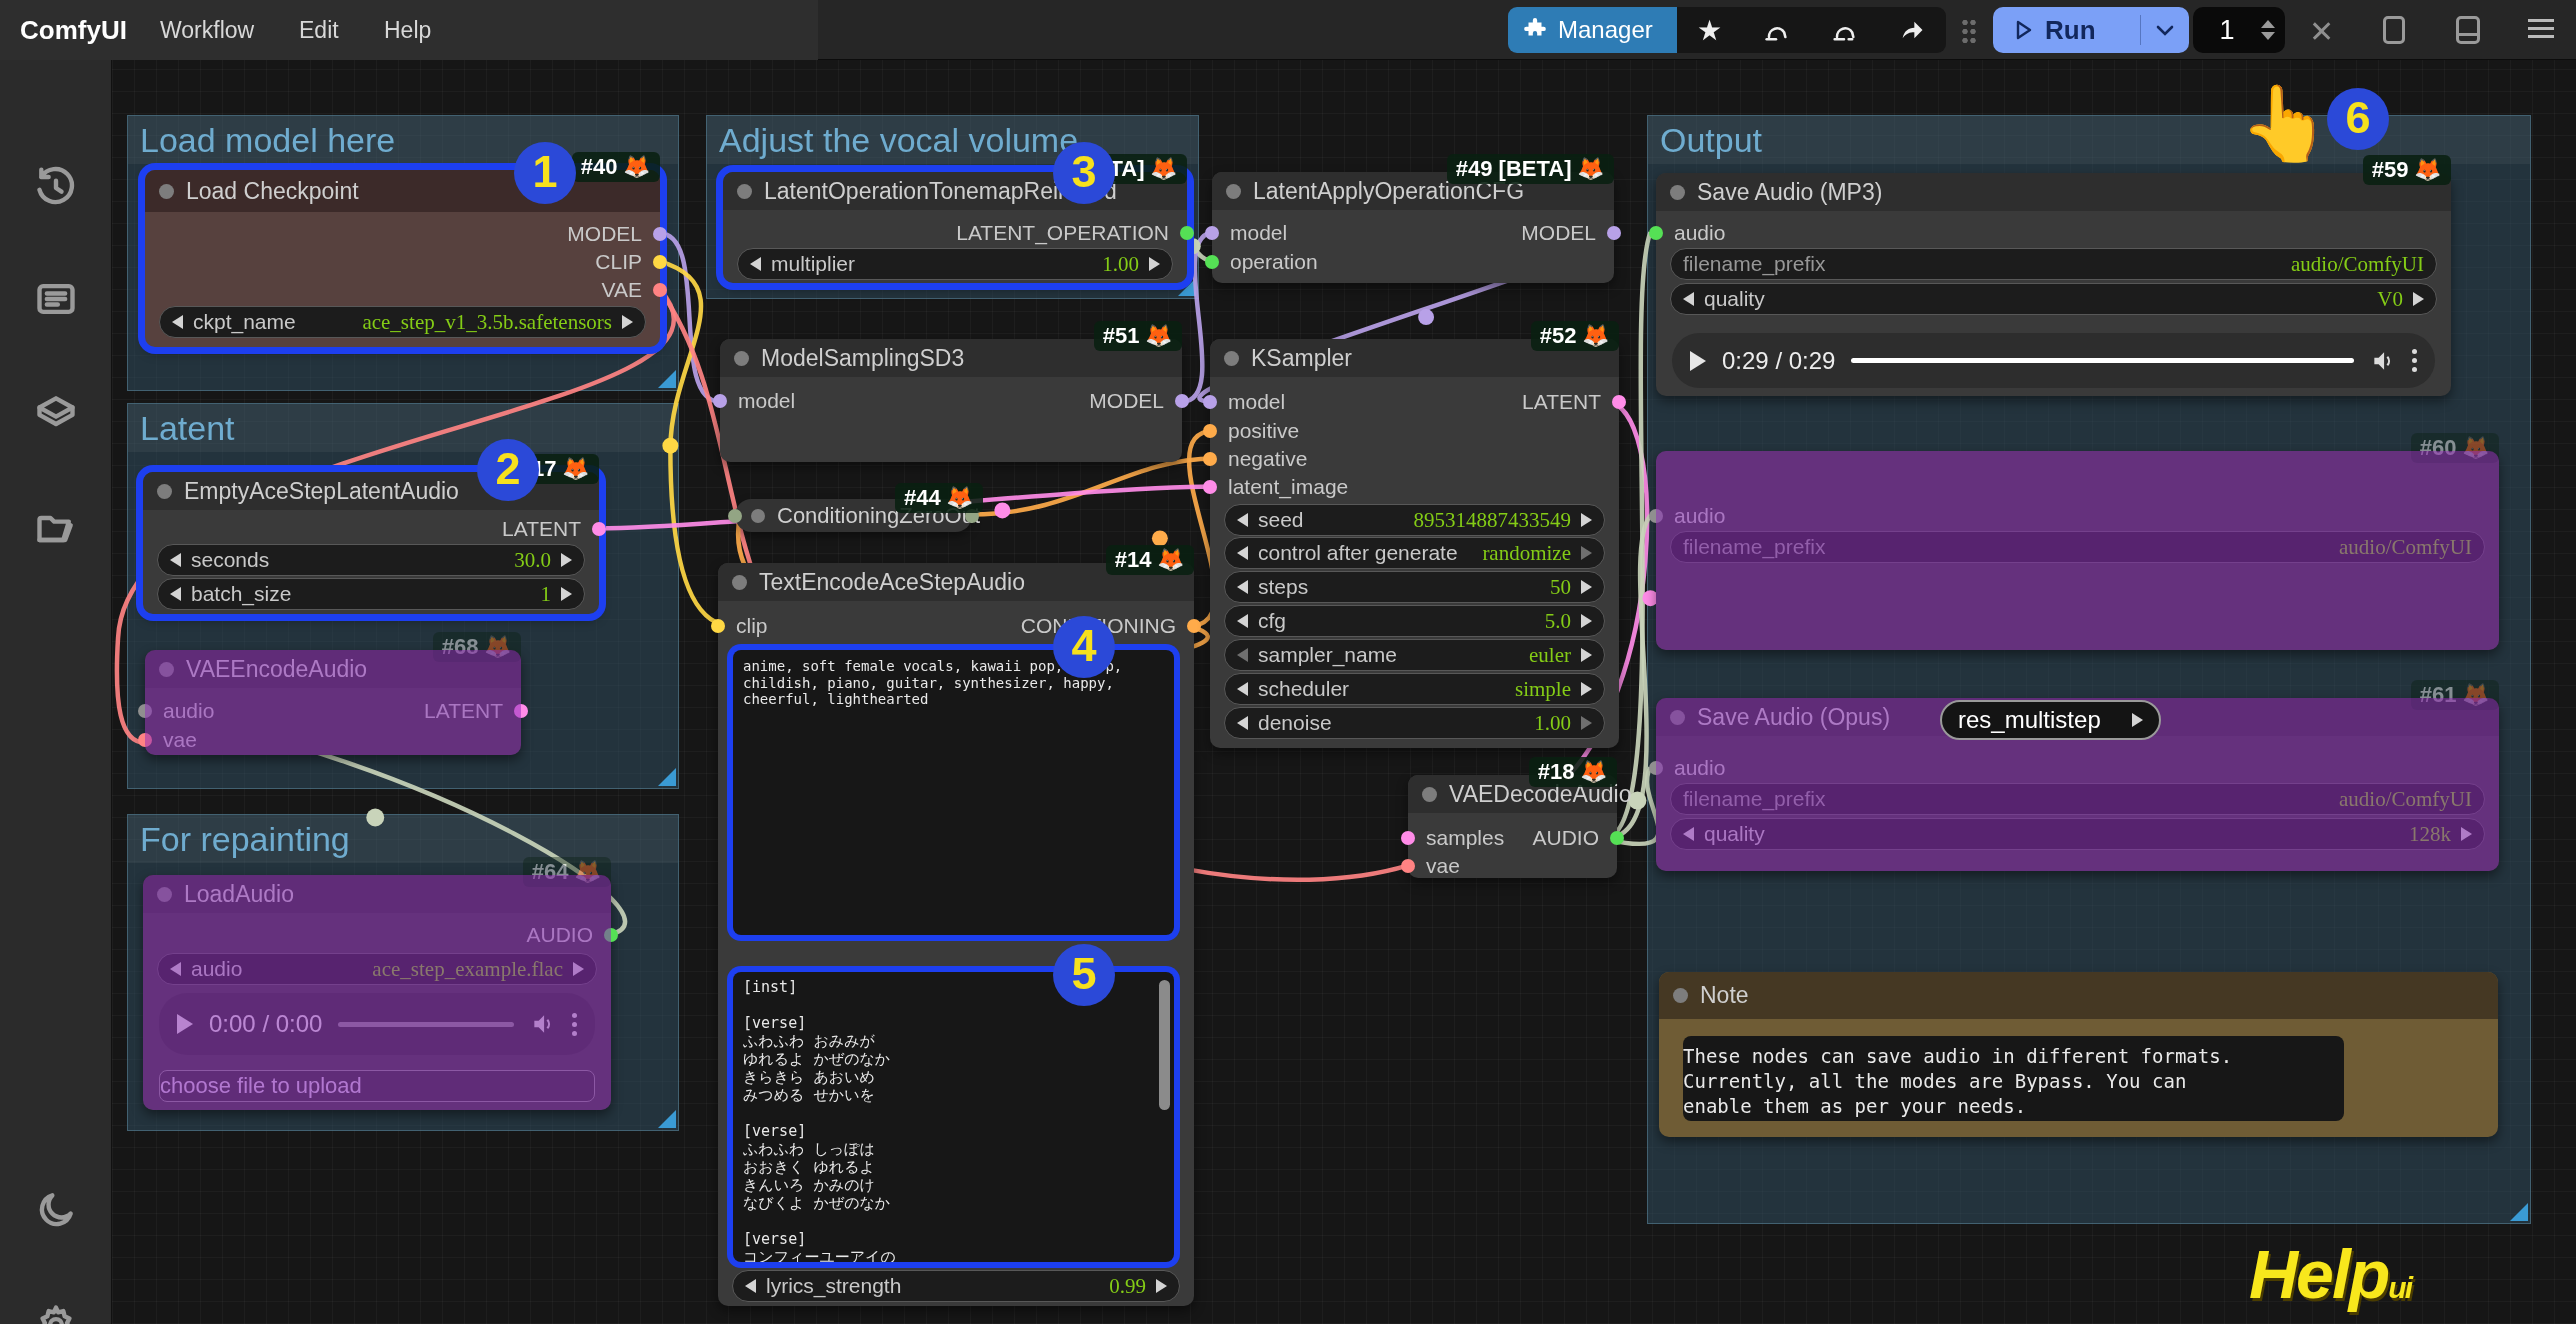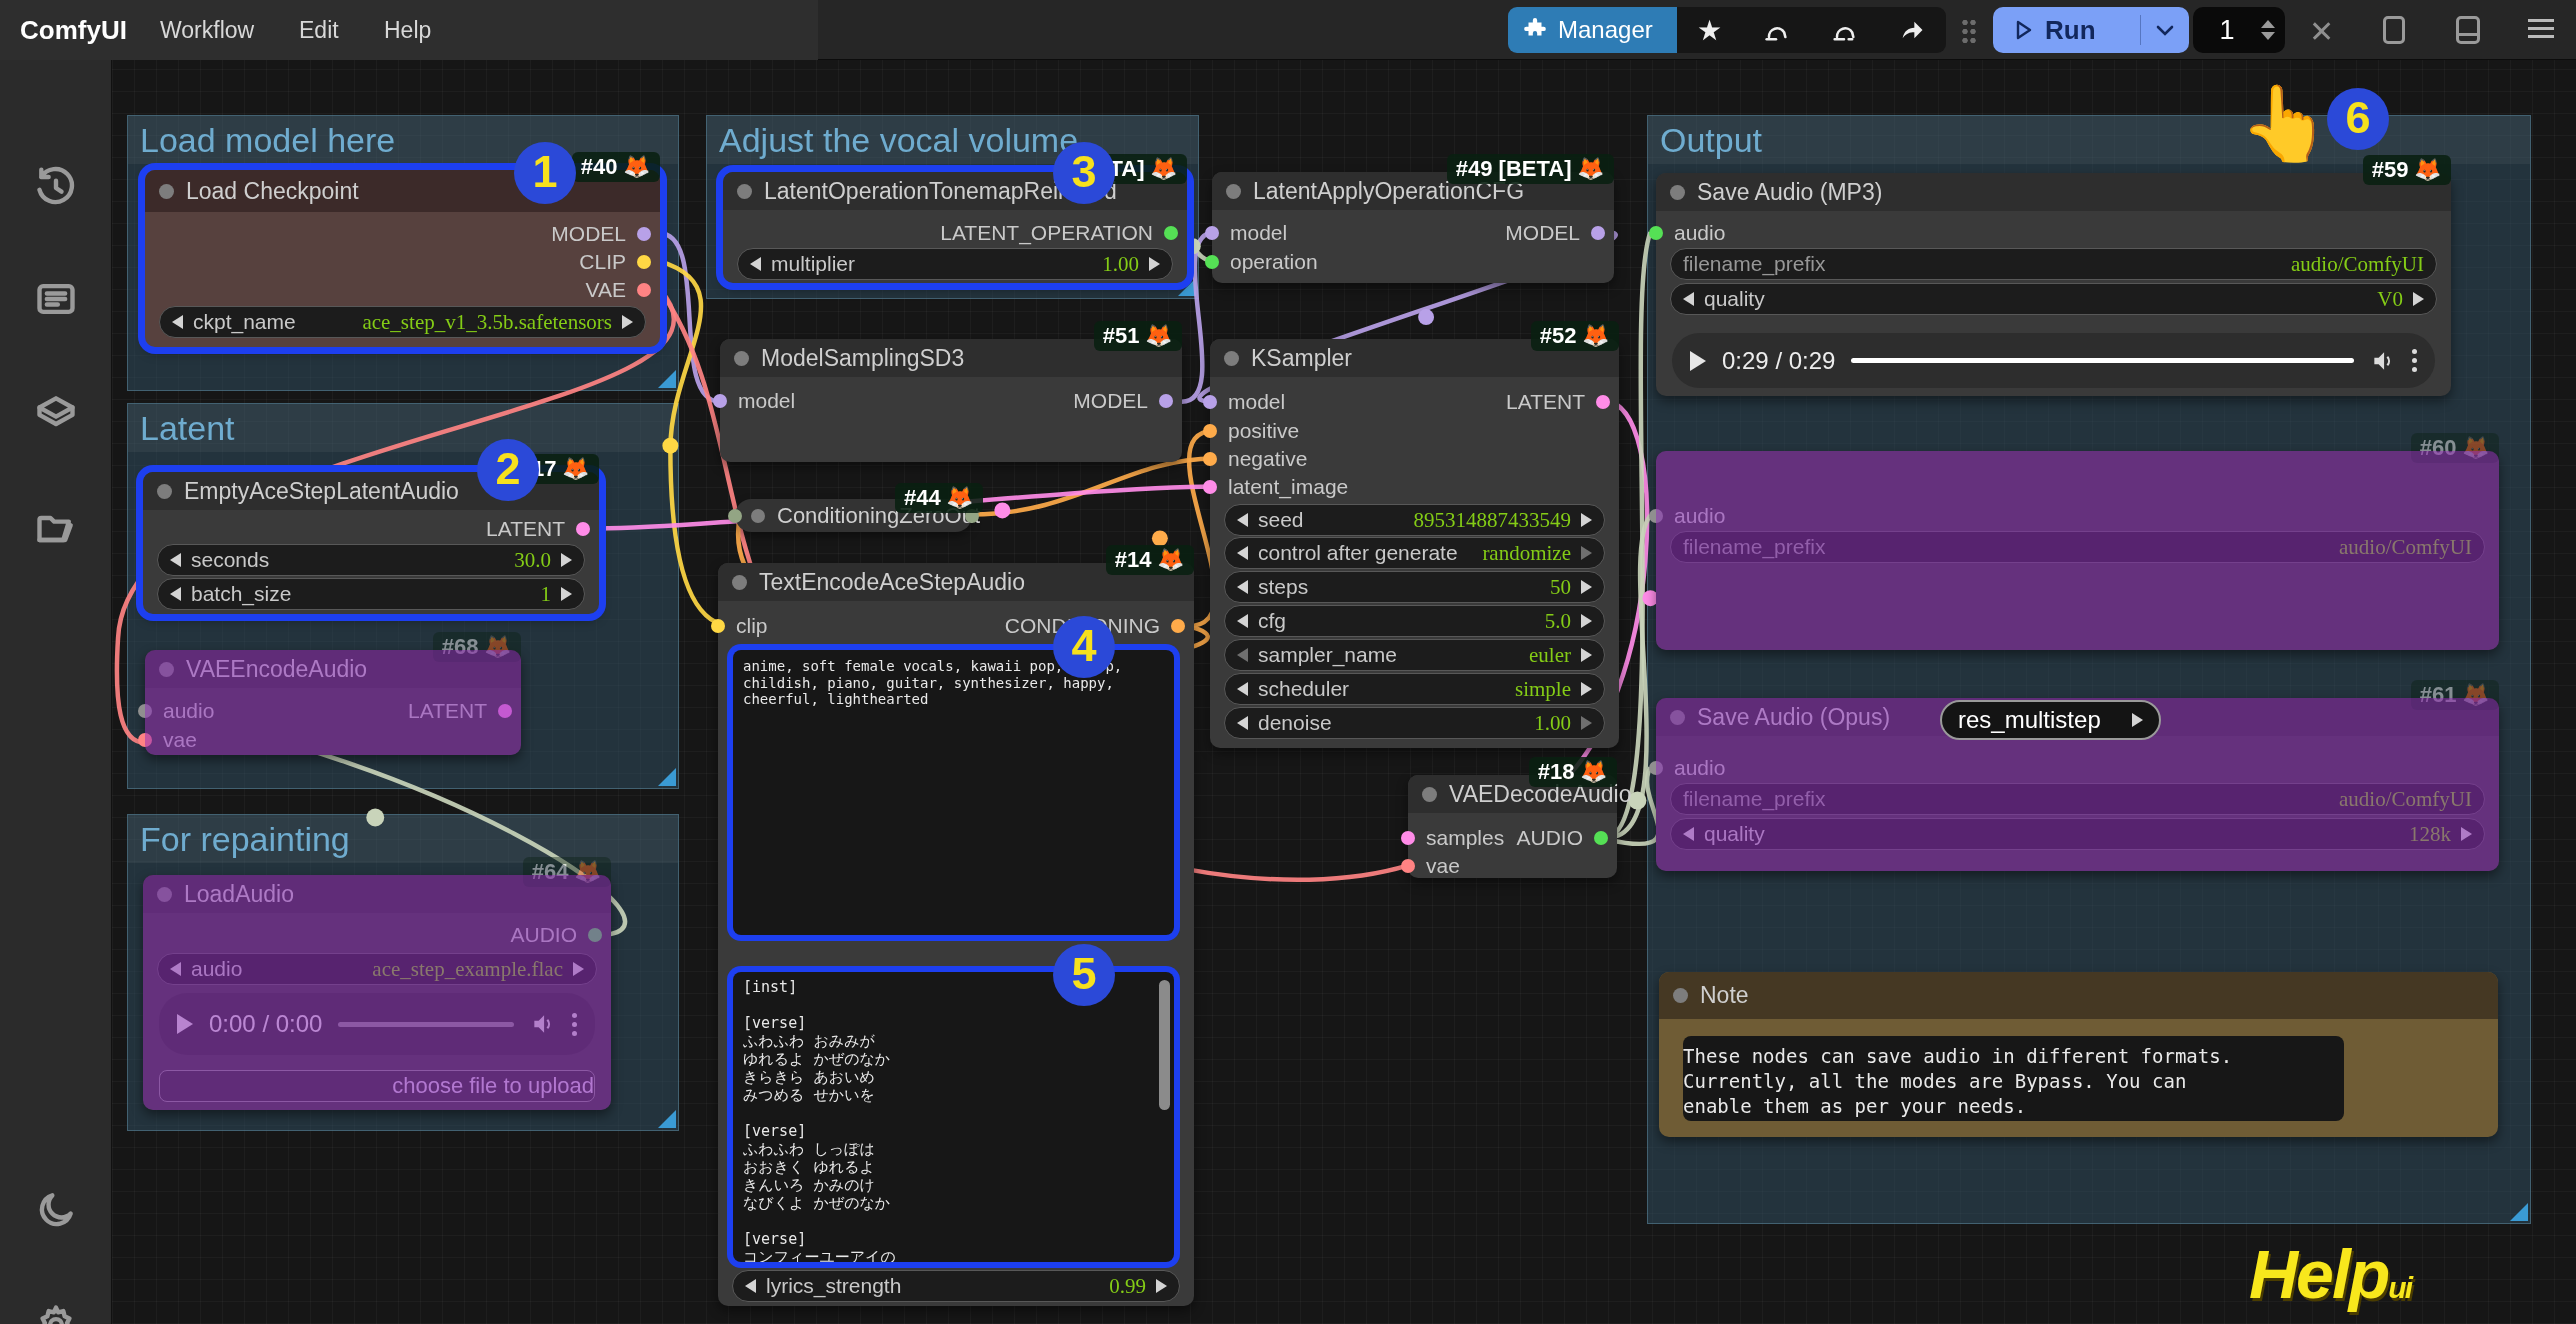--- a/index.html
+++ b/index.html
@@ -60,21 +60,21 @@
   .nhead { position:relative; height:38px; display:flex; align-items:center; gap:12px;
            padding:0 14px; border-radius:10px 10px 0 0; background:#2e2e2e; }
   .cdot { width:15px; height:15px; border-radius:50%; background:#7d7d7d; flex:none; }
   .ntitle { font-size:23px; color:#cfcfcf; white-space:nowrap; }
   .nbadge { position:absolute; right:0; top:-38px; background:rgba(9,32,17,.88); color:#fff;
             font-size:22px; font-weight:bold; padding:2px 9px; border-radius:6px; white-space:nowrap; z-index:4;margin-top:20px; }
   .nbadge.dim { opacity:.45; }
   .bypass::after { content:""; position:absolute; inset:0; border-radius:10px;
                    background:rgba(142,42,188,.52); pointer-events:none; z-index:6; }
 
-  .srow { position:absolute; left:0; right:16px; height:28px; }
+  .srow { position:absolute; left:0; right:0; height:28px; }
   .slbl { position:absolute; font-size:21px; color:#c9c9c9; line-height:28px; white-space:nowrap; }
   .slbl.i { left:18px; } .slbl.o { right:18px; }
   .dot { position:absolute; top:7px; width:14px; height:14px; border-radius:50%; }
   .dot.i { left:-7px; } .dot.o { right:-7px; }
 
   .widget { position:absolute; left:14px; right:14px; height:32px; background:#1c1c1c;
             border:1px solid #585858; border-radius:16px; display:flex; align-items:center;
             padding:0 12px; gap:10px; font-size:21px; }
   .wlabel { color:#c9c9c9; white-space:nowrap; } .wval { margin-left:auto; color:#84cc16; white-space:nowrap;font-family:Liberation Serif, serif; }
   .widget.tw .wlabel { color:#979797; }
@@ -90,21 +90,21 @@
             display:flex; align-items:center; padding:0 18px; gap:16px; }
   .ptime { color:#ededed; font-size:24px; white-space:nowrap; }
   .ptrack { flex:1; height:5px; border-radius:3px; background:#8a8a8a; }
   .ptrack.full { background:#fff; }
   .playtri { width:0; height:0; border-top:10px solid transparent; border-bottom:10px solid transparent; border-left:16px solid #e6e6e6; flex:none; }
   .kebab { width:5px; flex:none; display:flex; flex-direction:column; gap:4px; }
   .kebab i { width:5px; height:5px; border-radius:50%; background:#dcdcdc; }
 
   .uploadbtn { position:absolute; left:16px; right:16px; height:32px; border:1px solid #8a8a8a;
                border-radius:8px; background:rgba(0,0,0,.18); color:#d9cbe6; font-size:22px;
-               text-align:right; line-height:30px; }
+               text-align:left; line-height:30px; }
 
   .cpill { position:absolute; background:#333; border-radius:17px; box-shadow:0 4px 10px rgba(0,0,0,.4);
            z-index:3; display:flex; align-items:center; gap:12px; padding:0 16px; }
   .cpill .ntitle { font-size:22px; }
 
   
   .numcircle { position:absolute; width:62px; height:62px; border-radius:50%; background:#2b49d8;
                color:#f7e11d; font-size:45px; font-weight:bold; text-align:center; line-height:60px; z-index:12; }
   #pointer { position:absolute; font-size:74px; z-index:12; }
 

